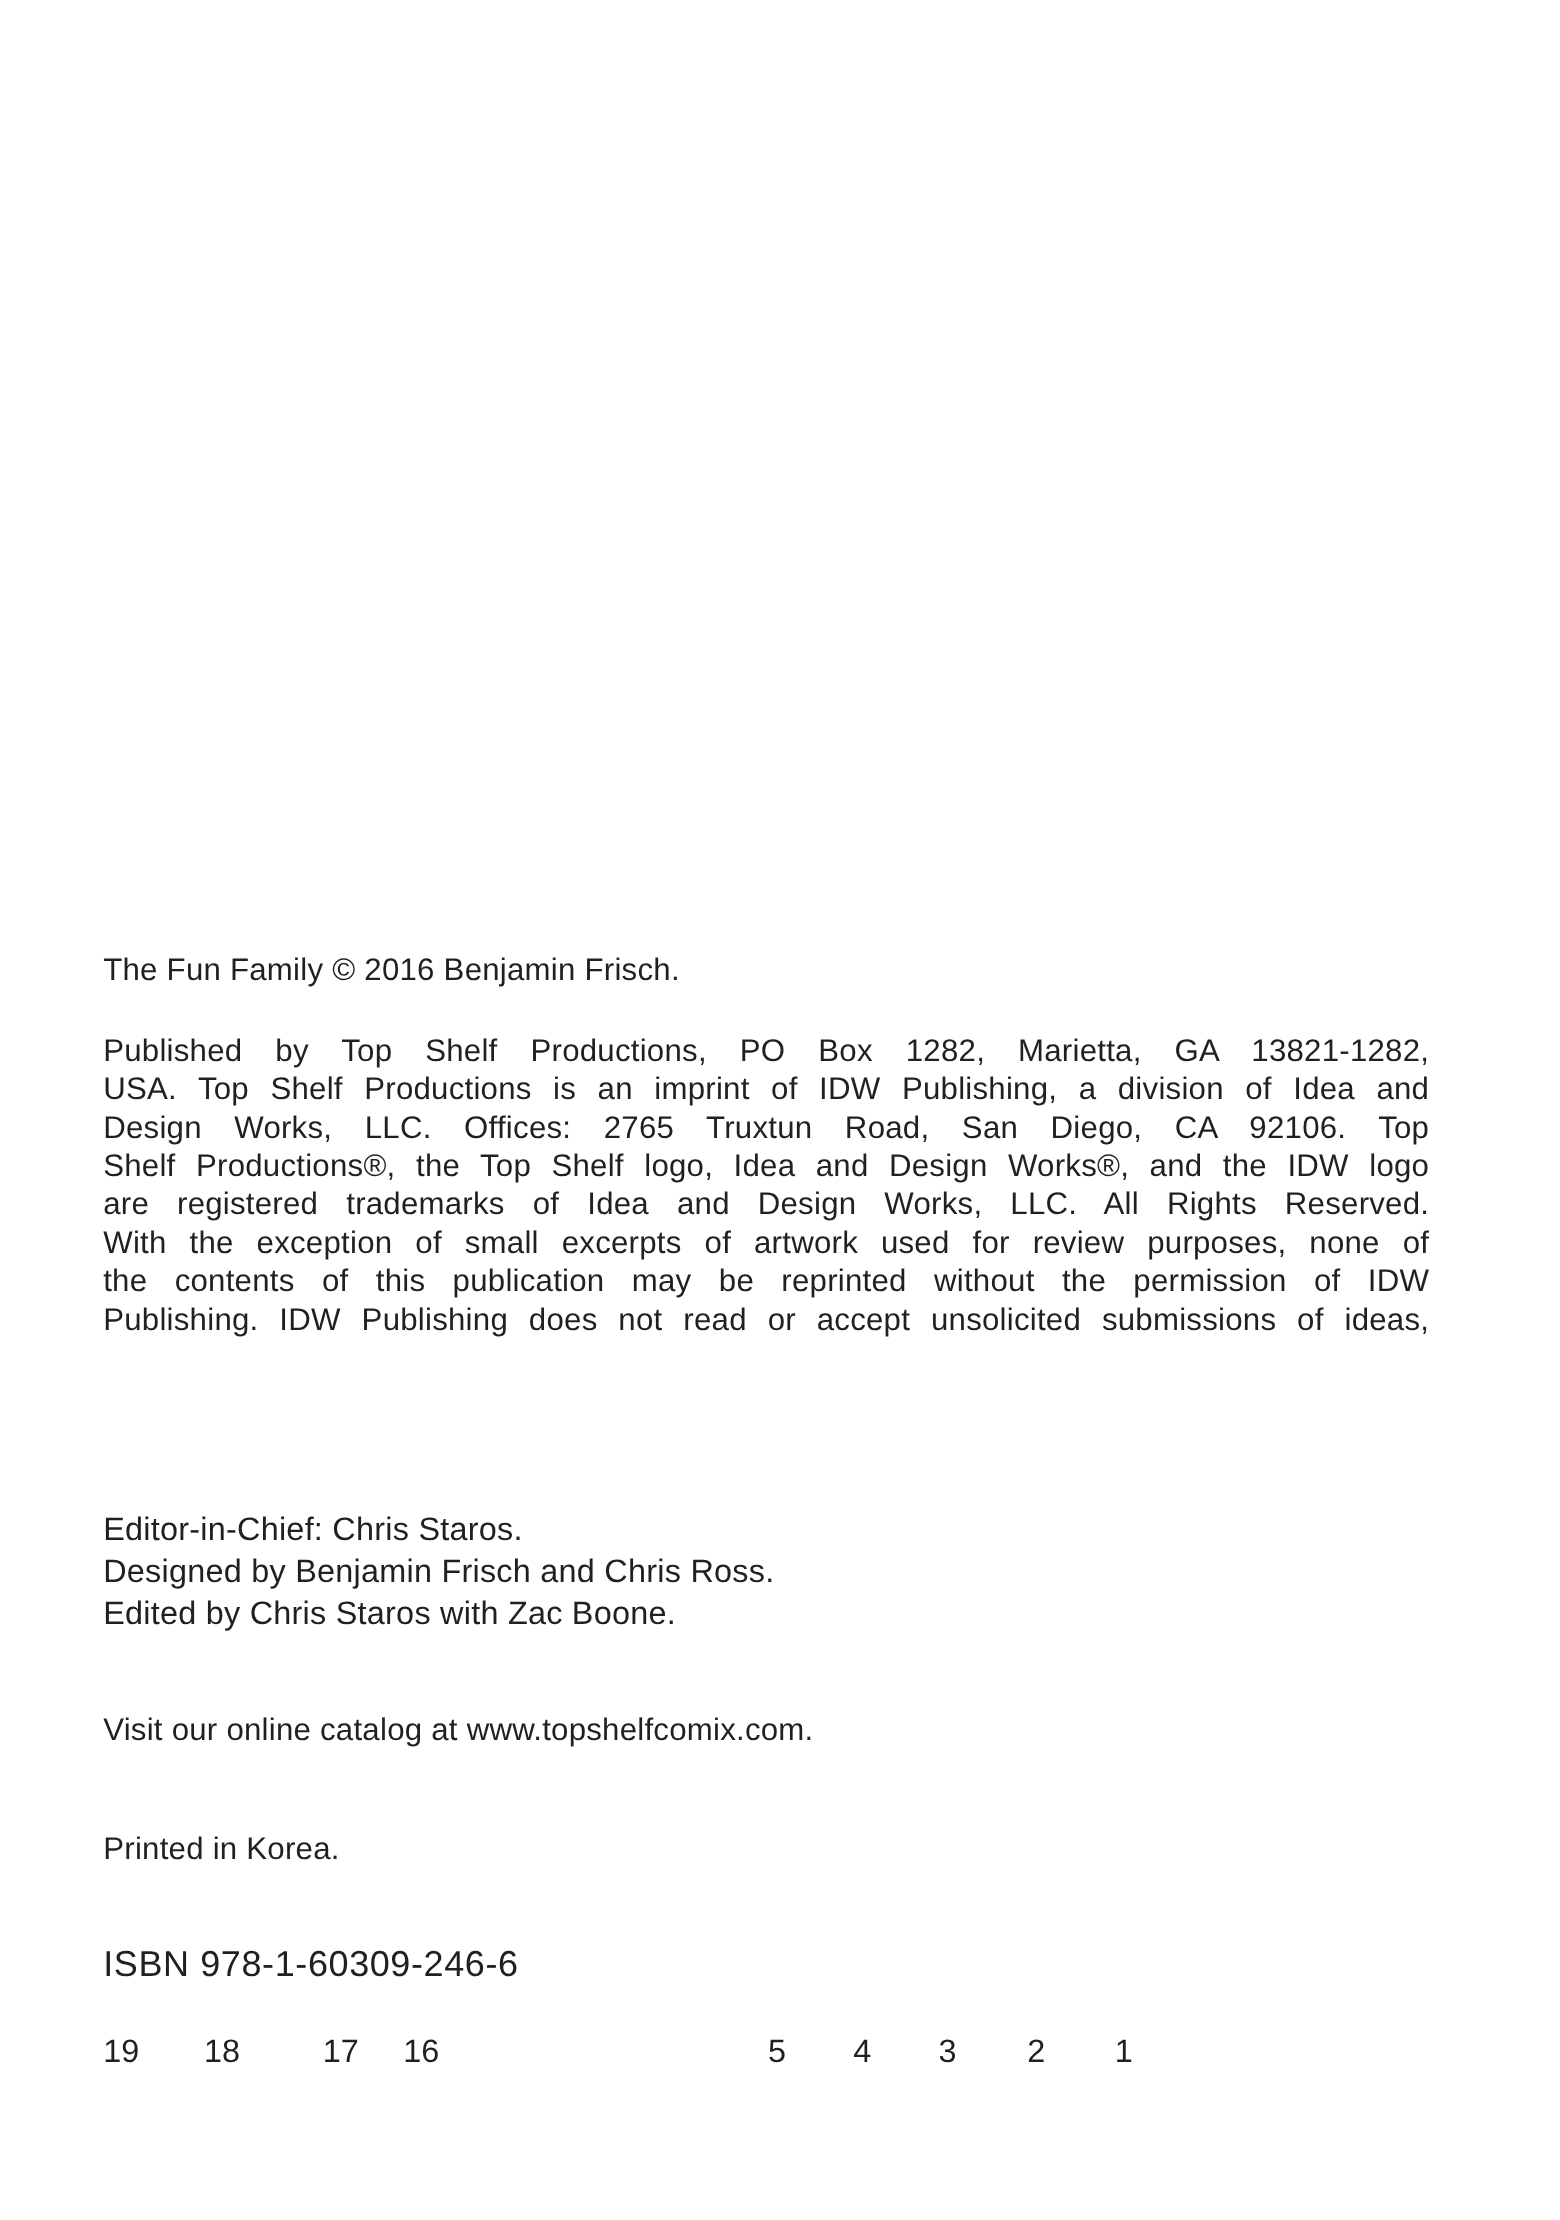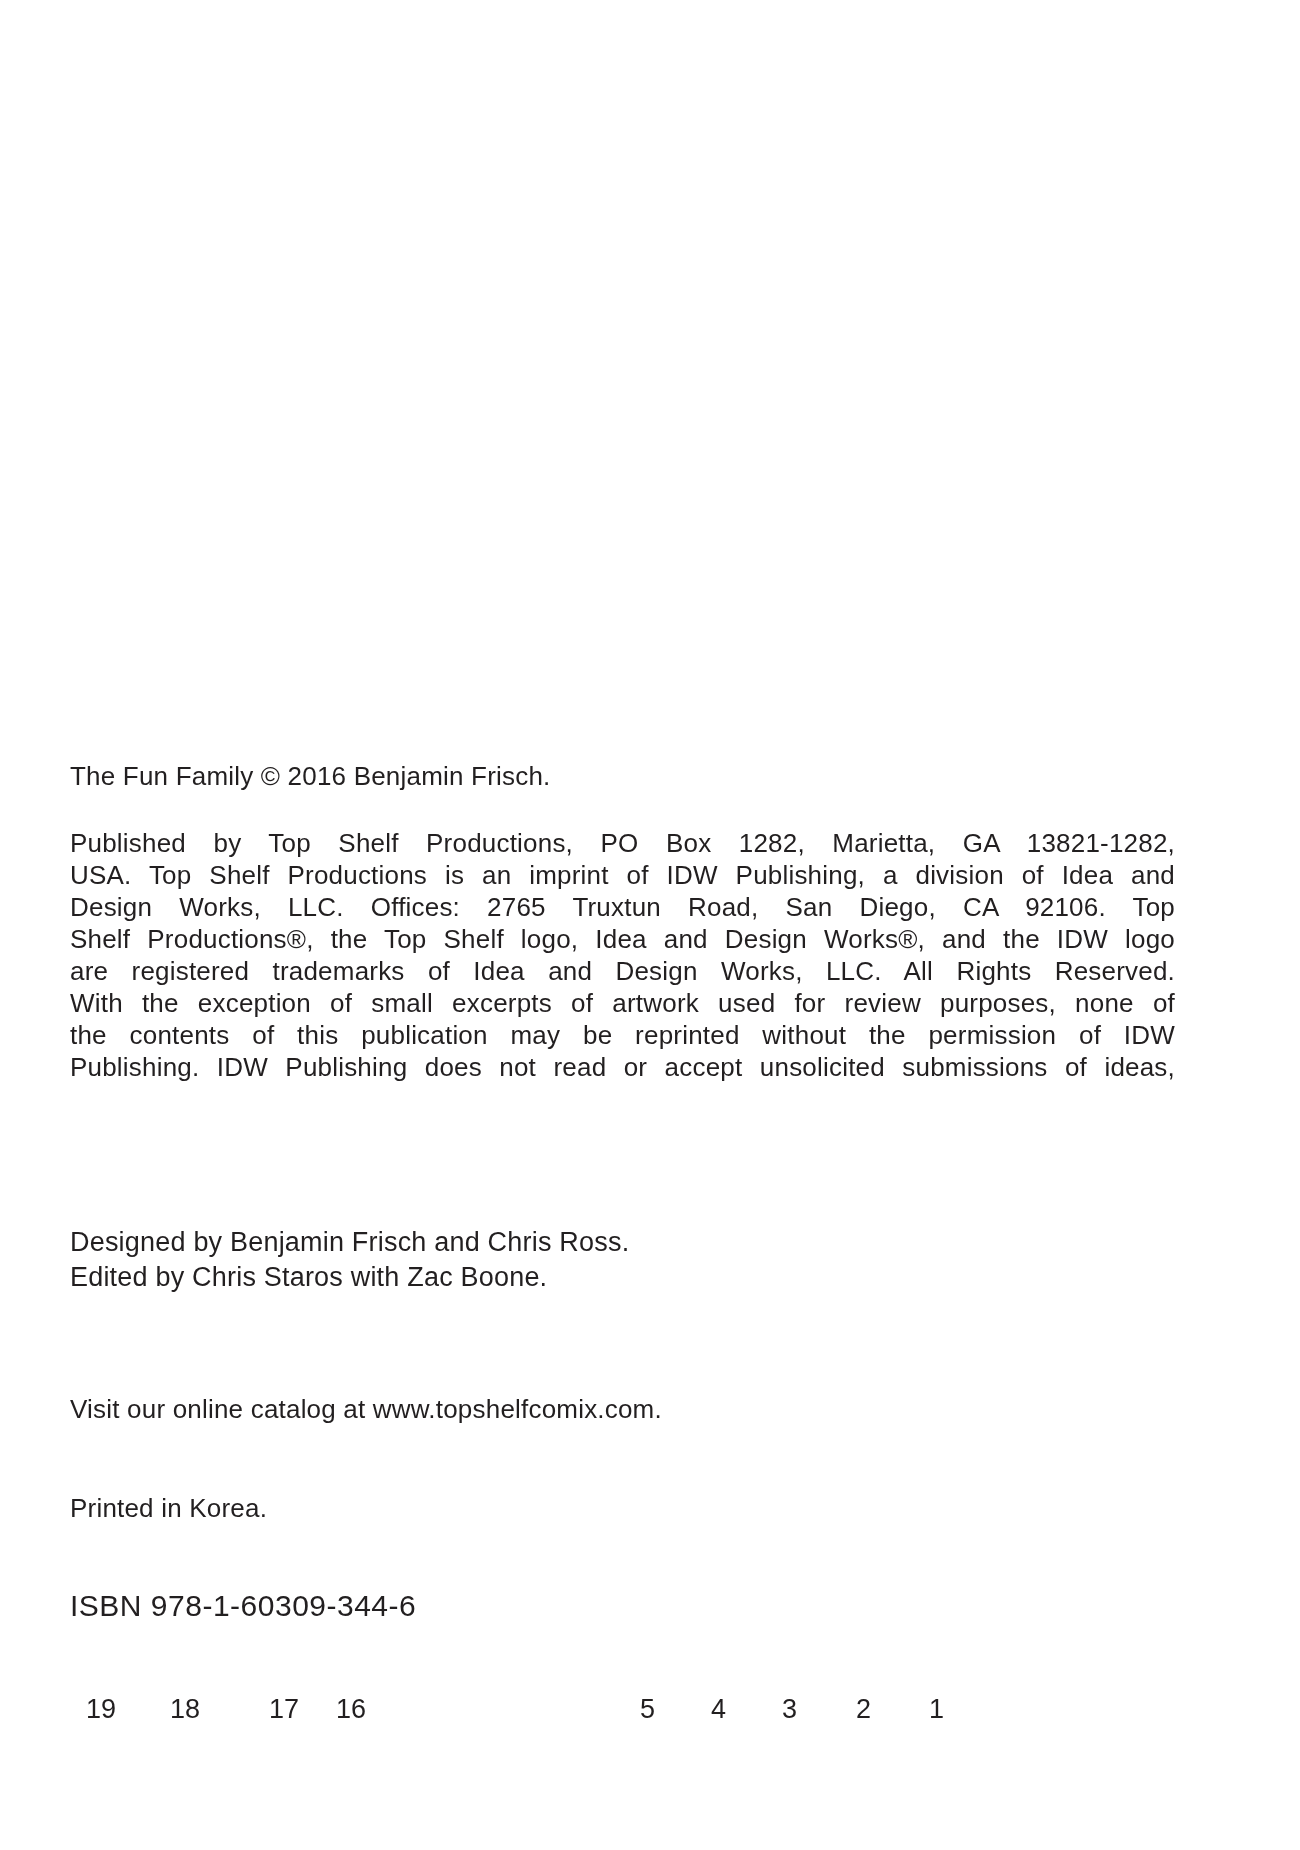--- a/index.html
+++ b/index.html
@@ -16,22 +16,23 @@
   }
   .page {
     position: relative;
     width: 1300px;
     height: 1850px;
     background: #ffffff;
     overflow: hidden;
   }
   .block {
     position: absolute;
-    left: 70px;
+    left: 86px;
     letter-spacing: 0.2px;
+    margin-top: 32px;
   }
   .copyright-line {
     top: 760px;
     font-size: 26px;
     line-height: 32px;
     white-space: nowrap;
   }
   .legal {
     top: 827px;
     width: 1105px;
@@ -103,29 +104,30 @@
     <div class="jline">USA. Top Shelf Productions is an imprint of IDW Publishing, a division of Idea and</div>
     <div class="jline">Design Works, LLC. Offices: 2765 Truxtun Road, San Diego, CA 92106. Top</div>
     <div class="jline">Shelf Productions®, the Top Shelf logo, Idea and Design Works®, and the IDW logo</div>
     <div class="jline">are registered trademarks of Idea and Design Works, LLC. All Rights Reserved.</div>
     <div class="jline">With the exception of small excerpts of artwork used for review purposes, none of</div>
     <div class="jline">the contents of this publication may be reprinted without the permission of IDW</div>
     <div class="jline">Publishing. IDW Publishing does not read or accept unsolicited submissions of ideas,</div>
   </div>
 
   <div class="block credits">
+    <div class="cline">Editor-in-Chief: Chris Staros.</div>
     <div class="cline">Designed by Benjamin Frisch and Chris Ross.</div>
     <div class="cline">Edited by Chris Staros with Zac Boone.</div>
   </div>
 
   <div class="block catalog-line">Visit our online catalog at www.topshelfcomix.com.</div>
 
   <div class="block printed-line">Printed in Korea.</div>
 
-  <div class="block isbn-line">ISBN 978-1-60309-344-6</div>
+  <div class="block isbn-line">ISBN 978-1-60309-246-6</div>
 
   <div class="printers-key">
     <span class="pk-num" style="left:86px">19</span>
     <span class="pk-num" style="left:170px">18</span>
     <span class="pk-num" style="left:269px">17</span>
     <span class="pk-num" style="left:336px">16</span>
     <span class="pk-num" style="left:640px">5</span>
     <span class="pk-num" style="left:711px">4</span>
     <span class="pk-num" style="left:782px">3</span>
     <span class="pk-num" style="left:856px">2</span>

